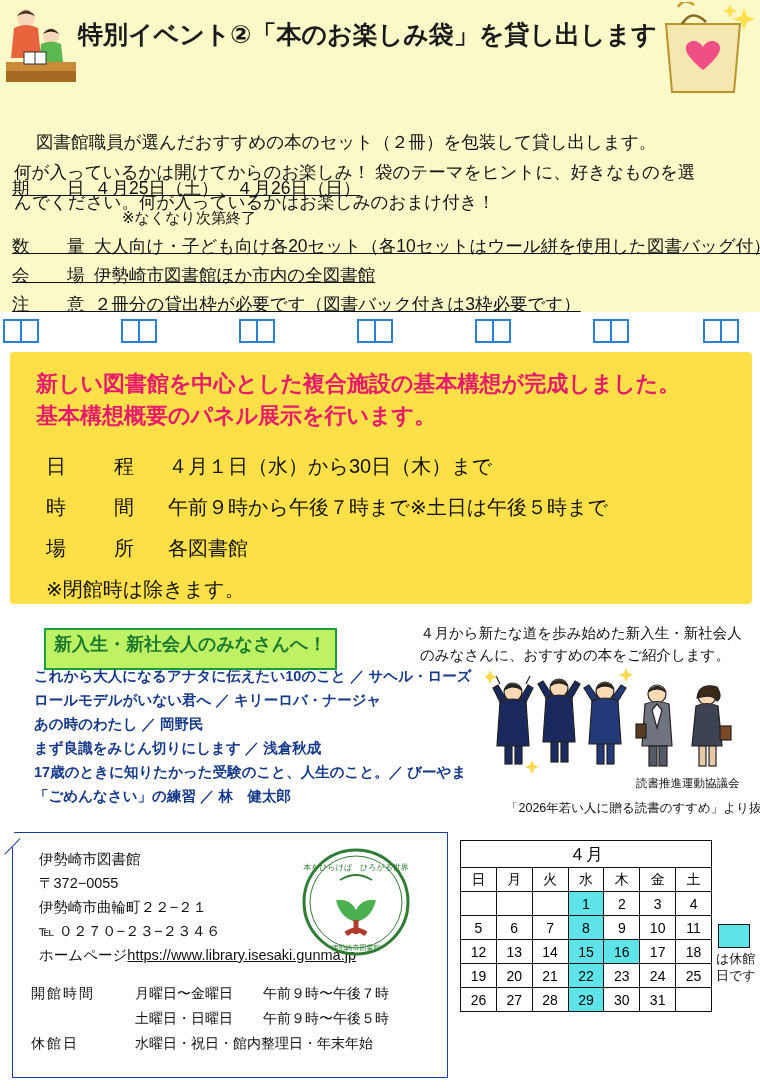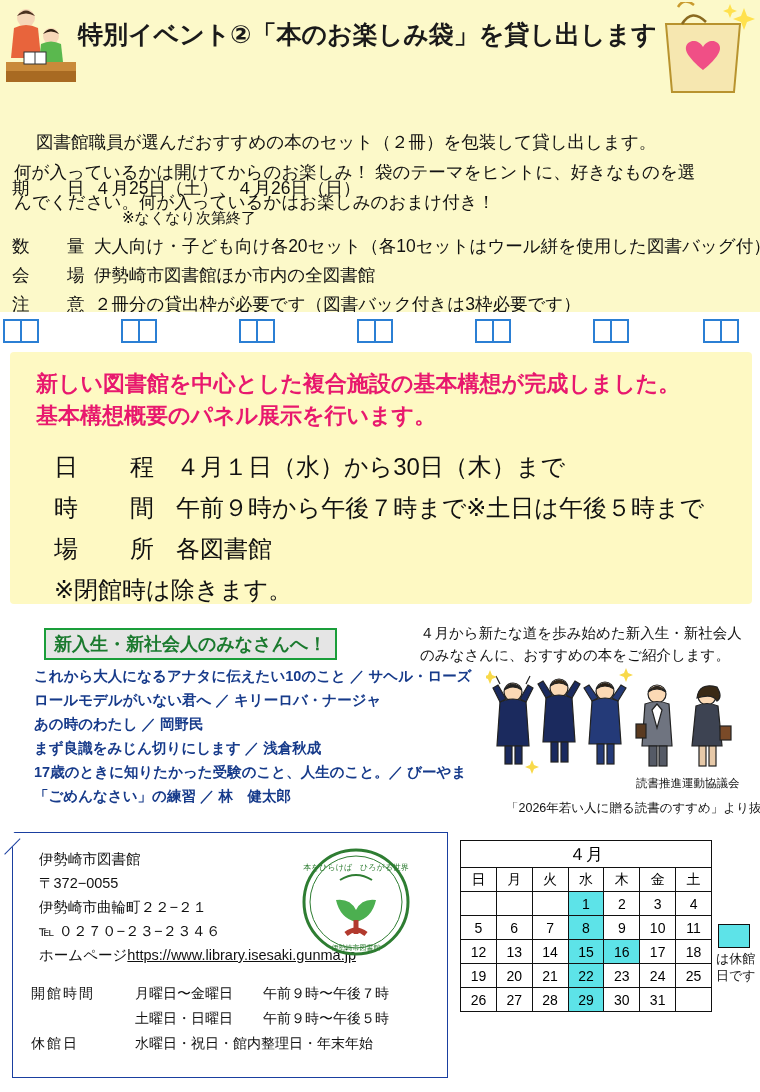--- a/index.html
+++ b/index.html
@@ -30,57 +30,57 @@
     position:absolute;left:14px;top:86px;width:716px;
     font-size:17.5px;line-height:30px;color:#111;margin-top:41px;
   }
   .body-lines div{white-space:nowrap;}
   .body-lines .indent{padding-left:22px;}
 
   .info-list{
     position:absolute;left:12px;top:174px;width:744px;
     font-size:17.5px;line-height:29px;color:#111;
   }
-  .info-row{display:flex;white-space:nowrap;}
+  .info-row{display:flex;white-space:nowrap;text-decoration:underline;}
   .info-label{width:82px;flex:none;letter-spacing:10px;}
   .info-note{padding-left:110px;font-size:15px;}
 
   
   .illus-lib{position:absolute;left:4px;top:4px;width:74px;height:80px;}
 
   
   .illus-bag{position:absolute;left:648px;top:2px;width:108px;height:92px;}
 
   
   .book-strip{
     position:absolute;left:0;top:312px;width:760px;height:36px;
     background:#ffffff;
   }
 
   
   .panel-mid{
     position:absolute;left:10px;top:352px;width:742px;height:252px;
-    background:#fef9c3;border-radius:4px;
+    background:#fde047;border-radius:4px;
   }
   .mid-head{
     position:absolute;left:26px;top:16px;
     font-size:22px;font-weight:bold;color:#e8186e;line-height:32px;
     white-space:nowrap;
   }
   .mid-body{
-    position:absolute;left:44px;top:94px;
-    font-size:24px;line-height:41px;color:#111;white-space:nowrap;
+    position:absolute;left:36px;top:94px;
+    font-size:20px;line-height:41px;color:#111;white-space:nowrap;
   }
   .mid-body .lab{display:inline-block;width:122px;letter-spacing:14px;}
 
   
   .nb-box{
     position:absolute;left:44px;top:628px;
-    border:2px solid #1a9e3a;background:#e5e5e5;
-    padding:2px 8px 2px 8px;
+    border:2px solid #1a9e3a;background:#bef264;
+    padding:2px 8px 12px 8px;
     font-size:18px;font-weight:bold;color:#1a7a2e;white-space:nowrap;
   }
   .nb-intro{
     position:absolute;left:420px;top:622px;width:330px;
     font-size:14.5px;line-height:22px;color:#111;
   }
   .book-list{
     position:absolute;left:34px;top:664px;width:420px;
     font-size:14.5px;line-height:24px;color:#163a8a;font-weight:bold;
   }

